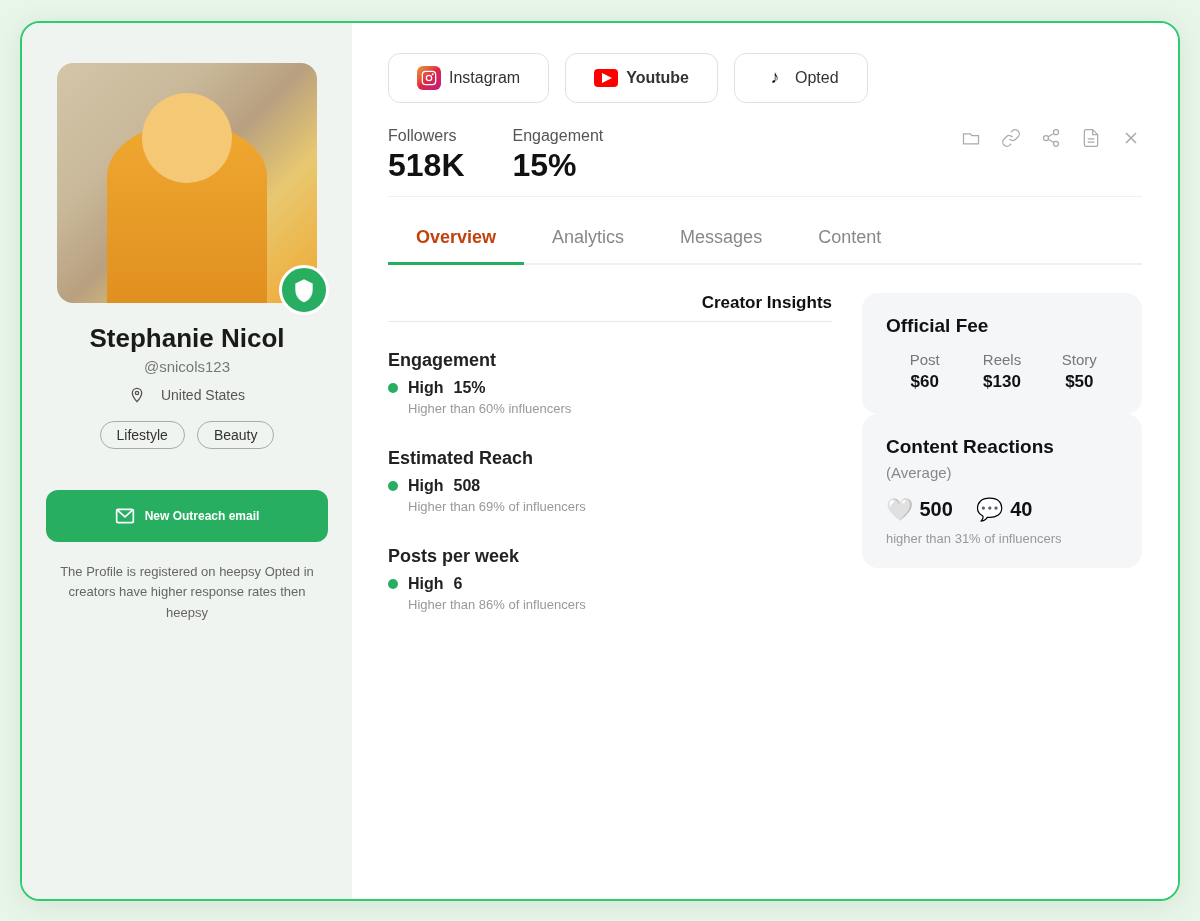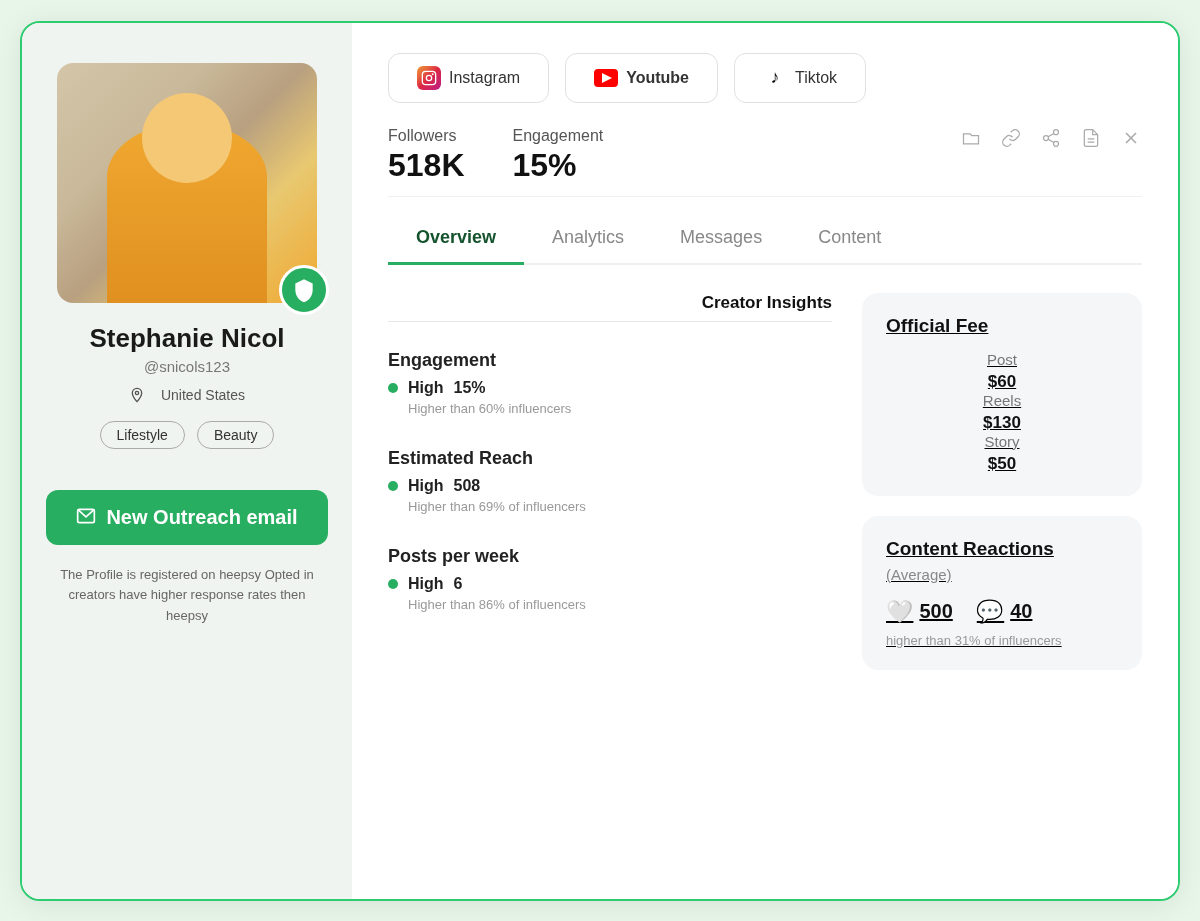--- a/index.html
+++ b/index.html
@@ -116,25 +116,25 @@
       color: #333;
       background: transparent;
     }
     .outreach-btn {
       width: 100%;
       background: #27ae60;
       color: white;
       border: none;
       border-radius: 12px;
       padding: 16px 20px;
-      font-size: 20px;
+      font-size: 12px;
       font-weight: 600;
       cursor: pointer;
       display: flex;
-      align-items: flex-start;
+      align-items: center;
       justify-content: center;
       gap: 10px;
       margin-bottom: 20px;
     }
     .outreach-btn svg { width: 20px; height: 20px; }
     .profile-note {
       font-size: 13px;
       color: #666;
       text-align: center;
       line-height: 1.6;
@@ -225,21 +225,21 @@
     .nav-tab {
       padding: 14px 28px;
       font-size: 18px;
       font-weight: 500;
       color: #888;
       cursor: pointer;
       border-bottom: 3px solid transparent;
       margin-bottom: -2px;
     }
     .nav-tab.active {
-      color: #14532d;
+      color: #c2410c;
       border-bottom: 3px solid #27ae60;
       font-weight: 600;
     }
     
     .content-area {
       display: flex;
       gap: 30px;
     }
     .insights-section {
       flex: 1;
@@ -291,39 +291,36 @@
     .insight-sub {
       font-size: 13px;
       color: #999;
       margin-left: 20px;
     }
     
     .right-cards {
       width: 280px;
       display: flex;
       flex-direction: column;
-      gap: 20px;
-      text-decoration: underline;
     }
     .card {
       background: #f5f6f8;
       border-radius: 16px;
       padding: 22px 24px;
     }
     .card-title {
       font-size: 19px;
       font-weight: 700;
       color: #111;
       margin-bottom: 14px;
     }
     .fee-row {
       display: flex;
       gap: 0;
       justify-content: space-between;
-      flex-direction: column;
     }
     .fee-item {
       text-align: center;
       flex: 1;
     }
     .fee-label {
       font-size: 15px;
       color: #777;
       margin-bottom: 4px;
     }
@@ -448,21 +445,21 @@
           <div class="yt-icon">
             <div class="yt-play"></div>
           </div>
         </div>
         <span>Youtube</span>
       </div>
       <div class="platform-tab">
         <div class="tab-icon">
           <span style="font-size:18px; font-weight:900; color:#000; font-family: serif;">♪</span>
         </div>
-        <span>Tiktok</span>
+        <span>Opted</span>
       </div>
     </div>
 
     <div class="stats-row">
       <div class="stats-left">
         <div class="stat-item">
           <div class="stat-label">Followers</div>
           <div class="stat-value">518K</div>
         </div>
         <div class="stat-item">

